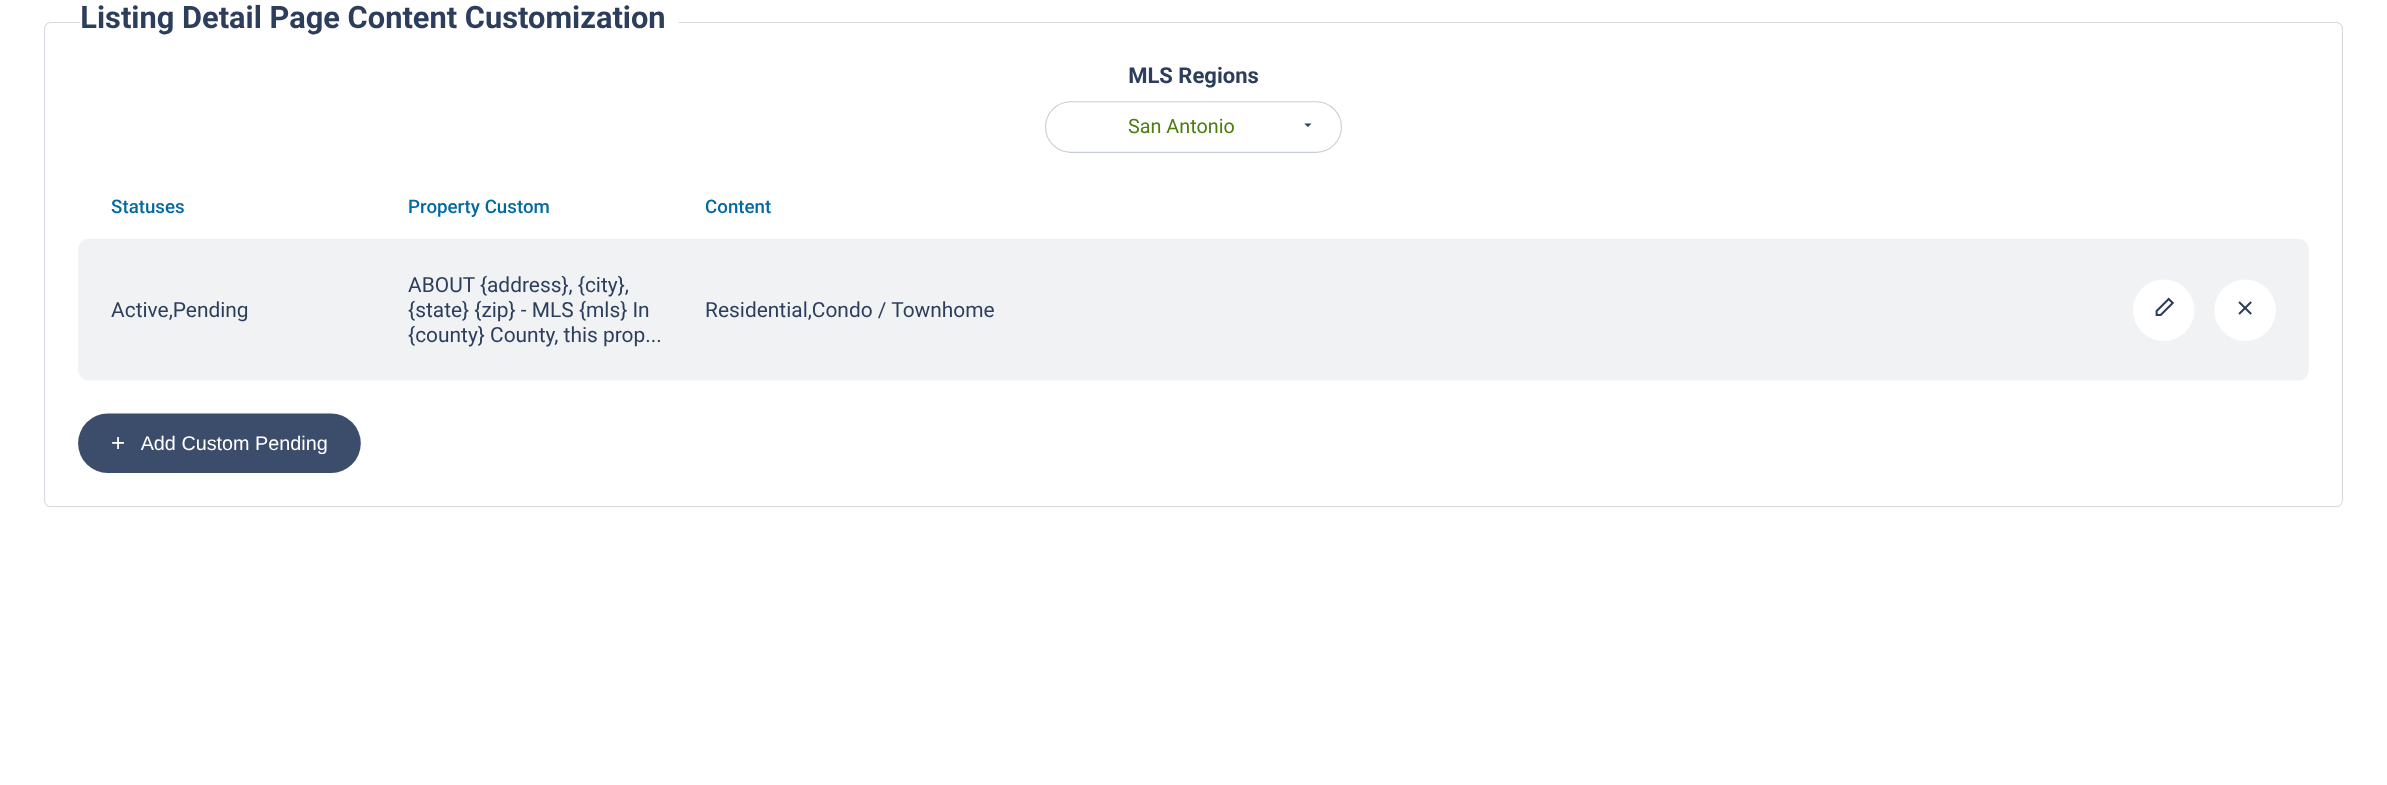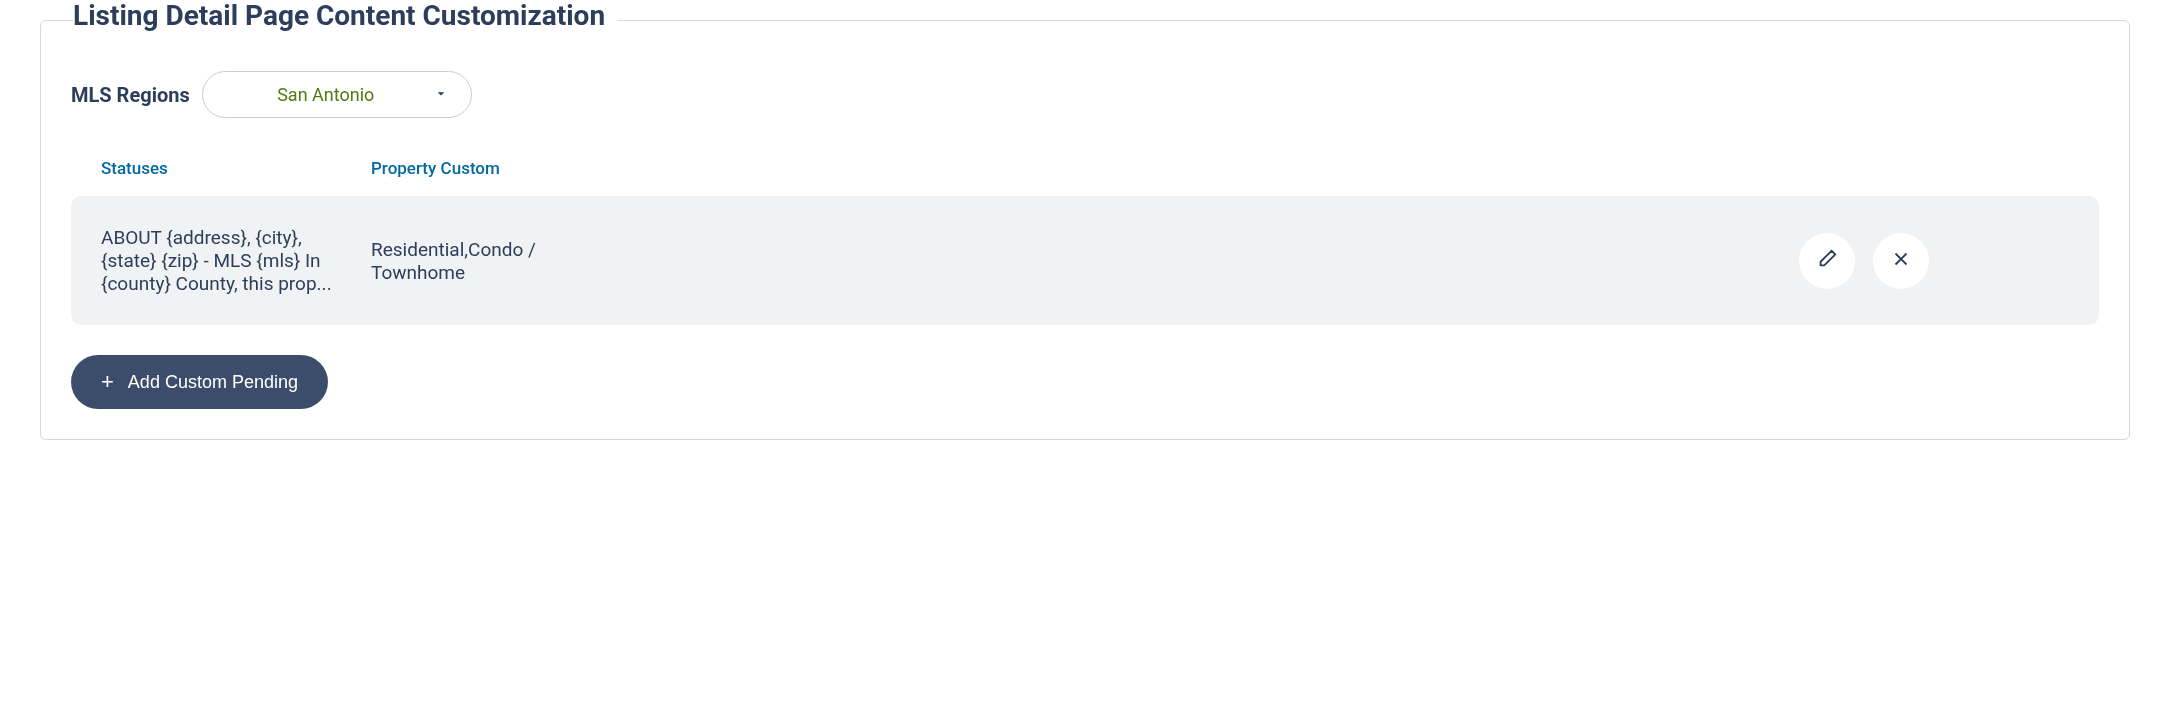--- a/index.html
+++ b/index.html
@@ -9,39 +9,40 @@
     }
     body {
       font-family: -apple-system, BlinkMacSystemFont, 'Segoe UI', Roboto, Helvetica, Arial, sans-serif;
       background: #ffffff;
       padding: 20px;
       color: #2c3e5c;
     }
     .fieldset {
       border: 1px solid #d6dae0;
       border-radius: 6px;
-      padding: 50px 30px 30px 30px;
+      padding: 35px 30px 30px 30px;
       position: relative;
       margin: 0 20px;
     }
     .fieldset-legend {
       position: absolute;
       top: -22px;
       left: 32px;
       background: #ffffff;
       padding: 0 12px 0 0;
       font-size: 28px;
       font-weight: 700;
       color: #2c3e5c;
     }
     .region-row {
       display: flex;
       align-items: center;
       gap: 12px;
       margin-bottom: 40px;
+      flex-direction: column;
     }
     .region-label {
       font-size: 20px;
       font-weight: 700;
       color: #2c3e5c;
     }
     .region-select {
       border: 1px solid #c7cdd6;
       border-radius: 999px;
       padding: 12px 50px 12px 28px;
@@ -145,24 +146,26 @@
         <svg viewBox="0 0 24 24">
             <path d="M7 10l5 5 5-5z"></path>
           </svg>
       </span>
     </div>
   </div>
 
   <div class="table-header">
     <div>Statuses</div>
     <div>Property Custom</div>
+    <div>Content</div>
     <div></div>
   </div>
 
   <div class="table-row">
+    <div class="cell">Active,Pending</div>
     <div class="cell">ABOUT {address}, {city}, {state} {zip} - MLS {mls} In {county} County, this prop...</div>
     <div class="cell">Residential,Condo / Townhome</div>
     <div class="actions">
       <button class="icon-btn">
         <span>
           <svg viewBox="0 0 24 24">
               <path d="M17 3l4 4-12 12H5v-4L17 3z"></path>
             </svg>
         </span>
       </button>

